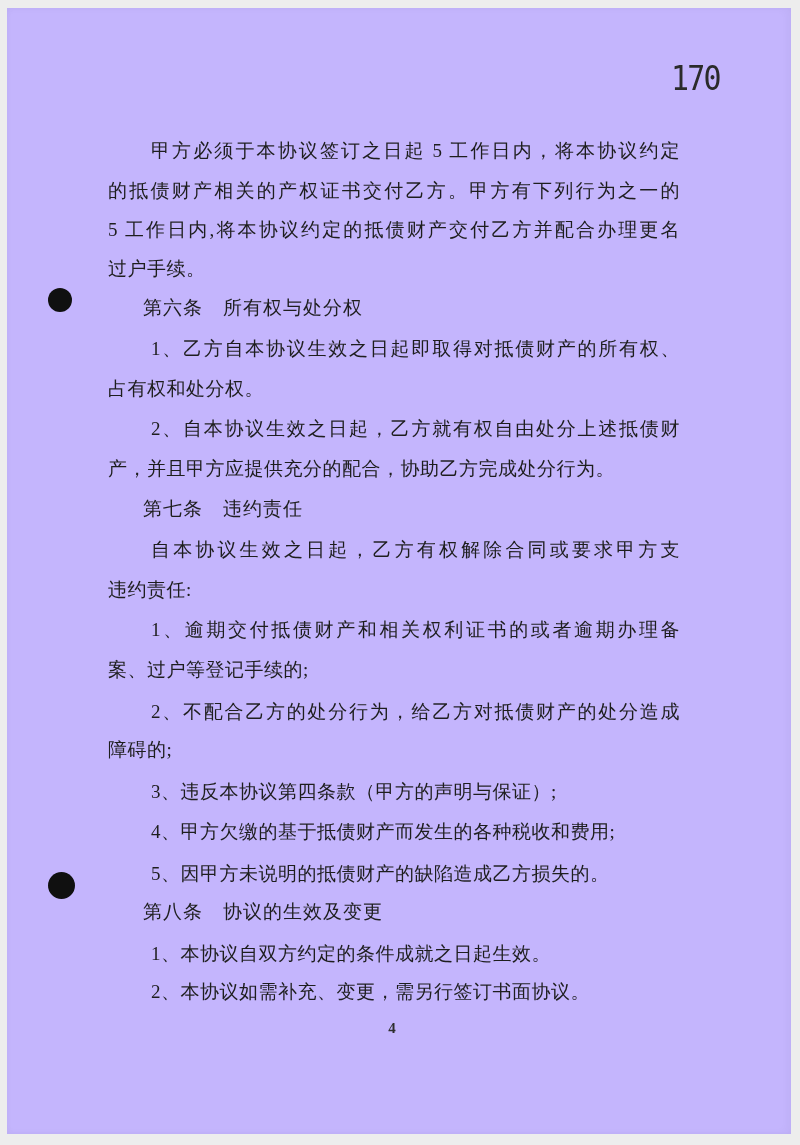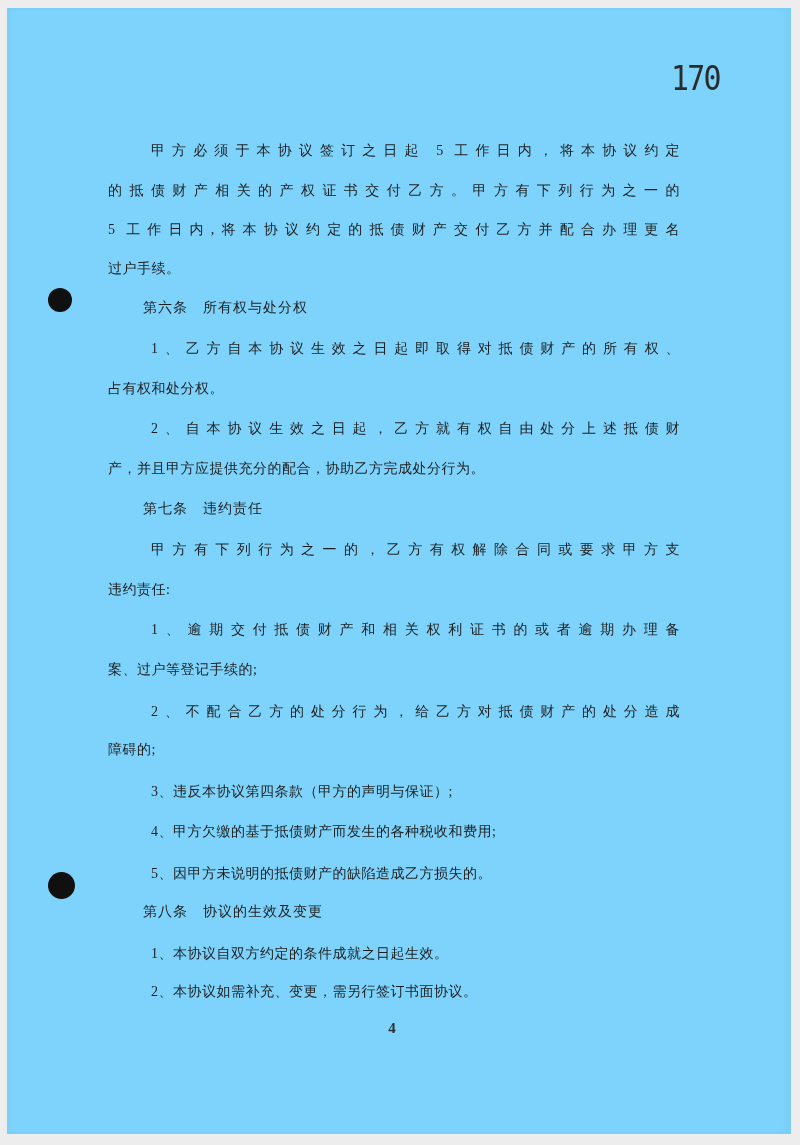--- a/index.html
+++ b/index.html
@@ -15,21 +15,21 @@
     position: relative;
     width: 800px;
     height: 1145px;
   }
   .page {
     position: absolute;
     left: 7px;
     top: 8px;
     width: 784px;
     height: 1126px;
-    background: #7dd3fc;
+    background: #c4b5fd;
     box-shadow: inset -3px 0 8px rgba(0,0,0,0.035), inset 2px 0 5px rgba(0,0,0,0.02);
   }
   .stamp-number {
     position: absolute;
     left: 664px;
     top: 50px;
     font-family: "DejaVu Sans Mono", monospace;
     font-size: 34px;
     letter-spacing: -2px;
     color: #2b2b2b;
@@ -44,21 +44,21 @@
   .hole-top    { left: 41px; top: 280px; width: 24px; height: 24px; }
   .hole-bottom { left: 41px; top: 864px; width: 27px; height: 27px; }
   .text-layer {
     position: absolute;
     left: 0; top: 0; right: 0; bottom: 0;
   }
   .line {
     position: absolute;
     height: 40px;
     line-height: 40px;
-    font-size: 14px;
+    font-size: 19px;
     letter-spacing: 0.5px;
     color: #1e1e1e;
     white-space: nowrap;
   }
   .indent  { left: 144px; }
   .cont    { left: 101px; text-align: right; }
   .heading { left: 136px; font-weight: normal; letter-spacing: 1px; }
   .full-i  { width: 529px; text-align: justify; text-align-last: justify; }
   .full-c  { width: 572px; text-align: justify; text-align-last: justify; }
   .footer-number {
@@ -88,21 +88,21 @@
       <div class="line indent full-i" style="top:123px">甲方必须于本协议签订之日起 5 工作日内，将本协议约定</div>
       <div class="line cont full-c" style="top:163px">的抵债财产相关的产权证书交付乙方。甲方有下列行为之一的</div>
       <div class="line cont full-c" style="top:202px">5 工作日内,将本协议约定的抵债财产交付乙方并配合办理更名</div>
       <div class="line cont" style="top:241px">过户手续。</div>
       <div class="line heading" style="top:280px">第六条　所有权与处分权</div>
       <div class="line indent full-i" style="top:321px">1、乙方自本协议生效之日起即取得对抵债财产的所有权、</div>
       <div class="line cont" style="top:361px">占有权和处分权。</div>
       <div class="line indent full-i" style="top:401px">2、自本协议生效之日起，乙方就有权自由处分上述抵债财</div>
       <div class="line cont" style="top:441px">产，并且甲方应提供充分的配合，协助乙方完成处分行为。</div>
       <div class="line heading" style="top:481px">第七条　违约责任</div>
-      <div class="line indent full-i" style="top:522px">甲方有下列行为之一的，乙方有权解除合同或要求甲方支</div>
+      <div class="line indent full-i" style="top:522px">自本协议生效之日起，乙方有权解除合同或要求甲方支</div>
       <div class="line cont" style="top:562px">违约责任:</div>
       <div class="line indent full-i" style="top:602px">1、逾期交付抵债财产和相关权利证书的或者逾期办理备</div>
       <div class="line cont" style="top:642px">案、过户等登记手续的;</div>
       <div class="line indent full-i" style="top:684px">2、不配合乙方的处分行为，给乙方对抵债财产的处分造成</div>
       <div class="line cont" style="top:722px">障碍的;</div>
       <div class="line indent" style="top:764px">3、违反本协议第四条款（甲方的声明与保证）;</div>
       <div class="line indent" style="top:804px">4、甲方欠缴的基于抵债财产而发生的各种税收和费用;</div>
       <div class="line indent" style="top:846px">5、因甲方未说明的抵债财产的缺陷造成乙方损失的。</div>
       <div class="line heading" style="top:884px">第八条　协议的生效及变更</div>
       <div class="line indent" style="top:926px">1、本协议自双方约定的条件成就之日起生效。</div>

